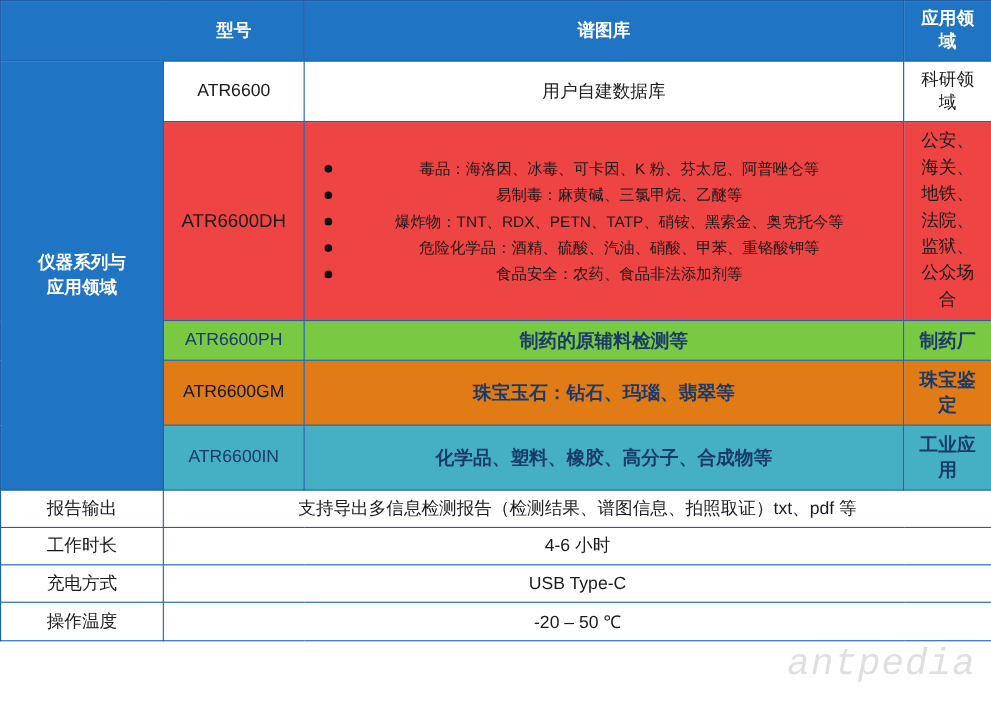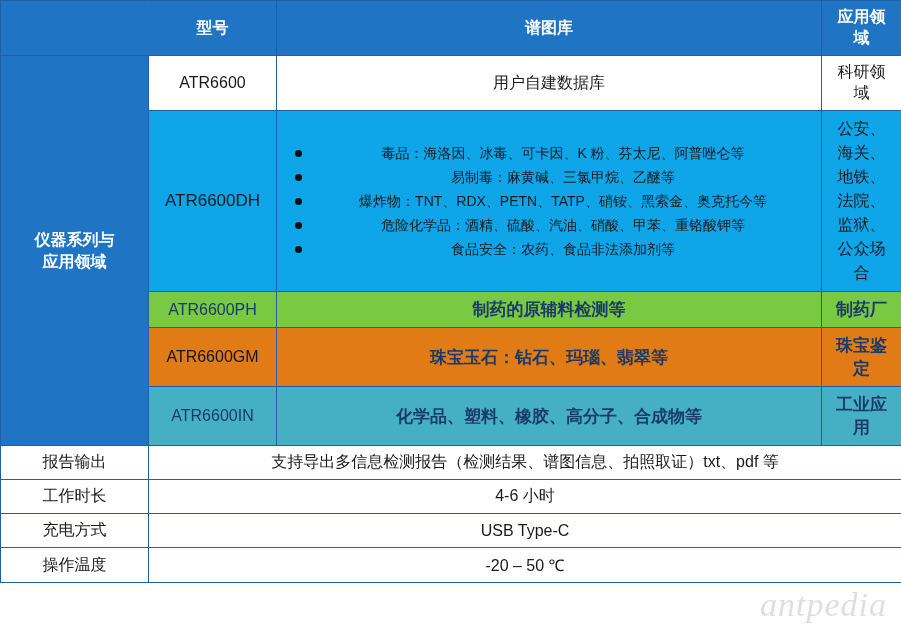--- a/index.html
+++ b/index.html
@@ -56,21 +56,21 @@
     background: #1f74c4;
     color: #ffffff;
     font-weight: bold;
     font-size: 19px;
     line-height: 1.35;
   }
   
   .white { background: #ffffff; }
 
   
-  .row-orange td { background: #0ea5e9; }
+  .row-orange td { background: #ef4444; }
   .row-green td  { background: #7ac943; }
   .row-darkorange td { background: #e07b15; }
   .row-teal td { background: #45b0c4; }
 
   .model {
     font-size: 17px;
     font-weight: normal;
   }
   .row-green .model,
   .row-darkorange .model,
@@ -128,21 +128,21 @@
     font-size: 18px;
   }
   .spec-value {
     font-size: 19px;
   }
 
   .watermark {
     position: absolute;
     right: 14px;
     bottom: 16px;
-    font-family: Liberation Serif, serif;
+    font-family: Liberation Mono, monospace;
     font-size: 34px;
     font-style: italic;
     color: rgba(150,150,150,0.30);
     letter-spacing: 1px;
     pointer-events: none;
     user-select: none;
     margin-left: 41px;
   }
 </style>
 </head>

